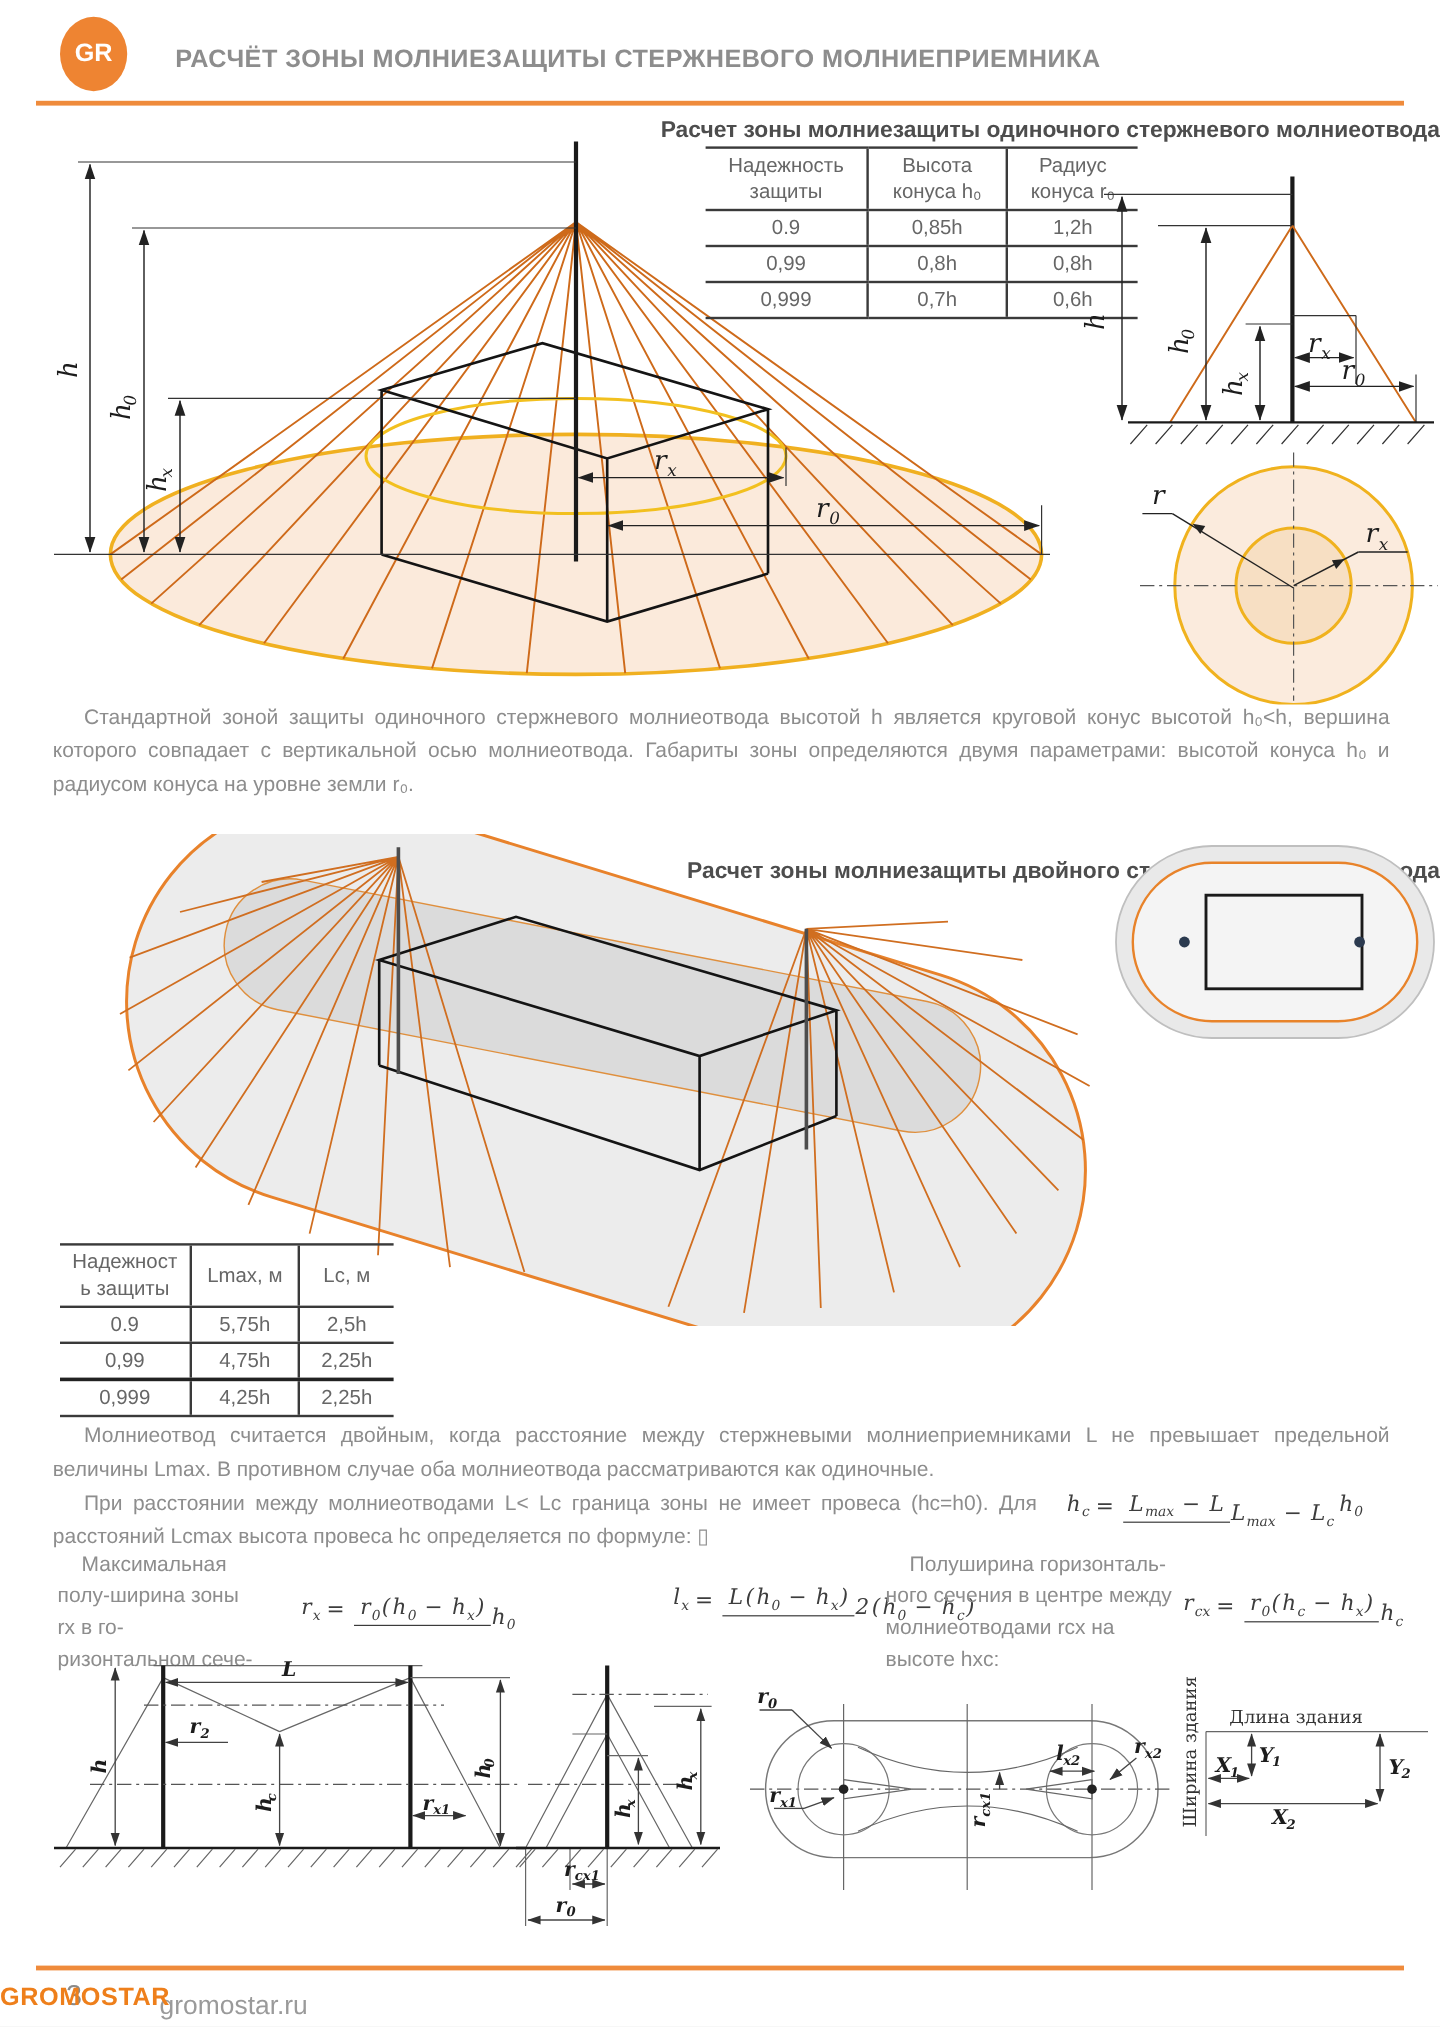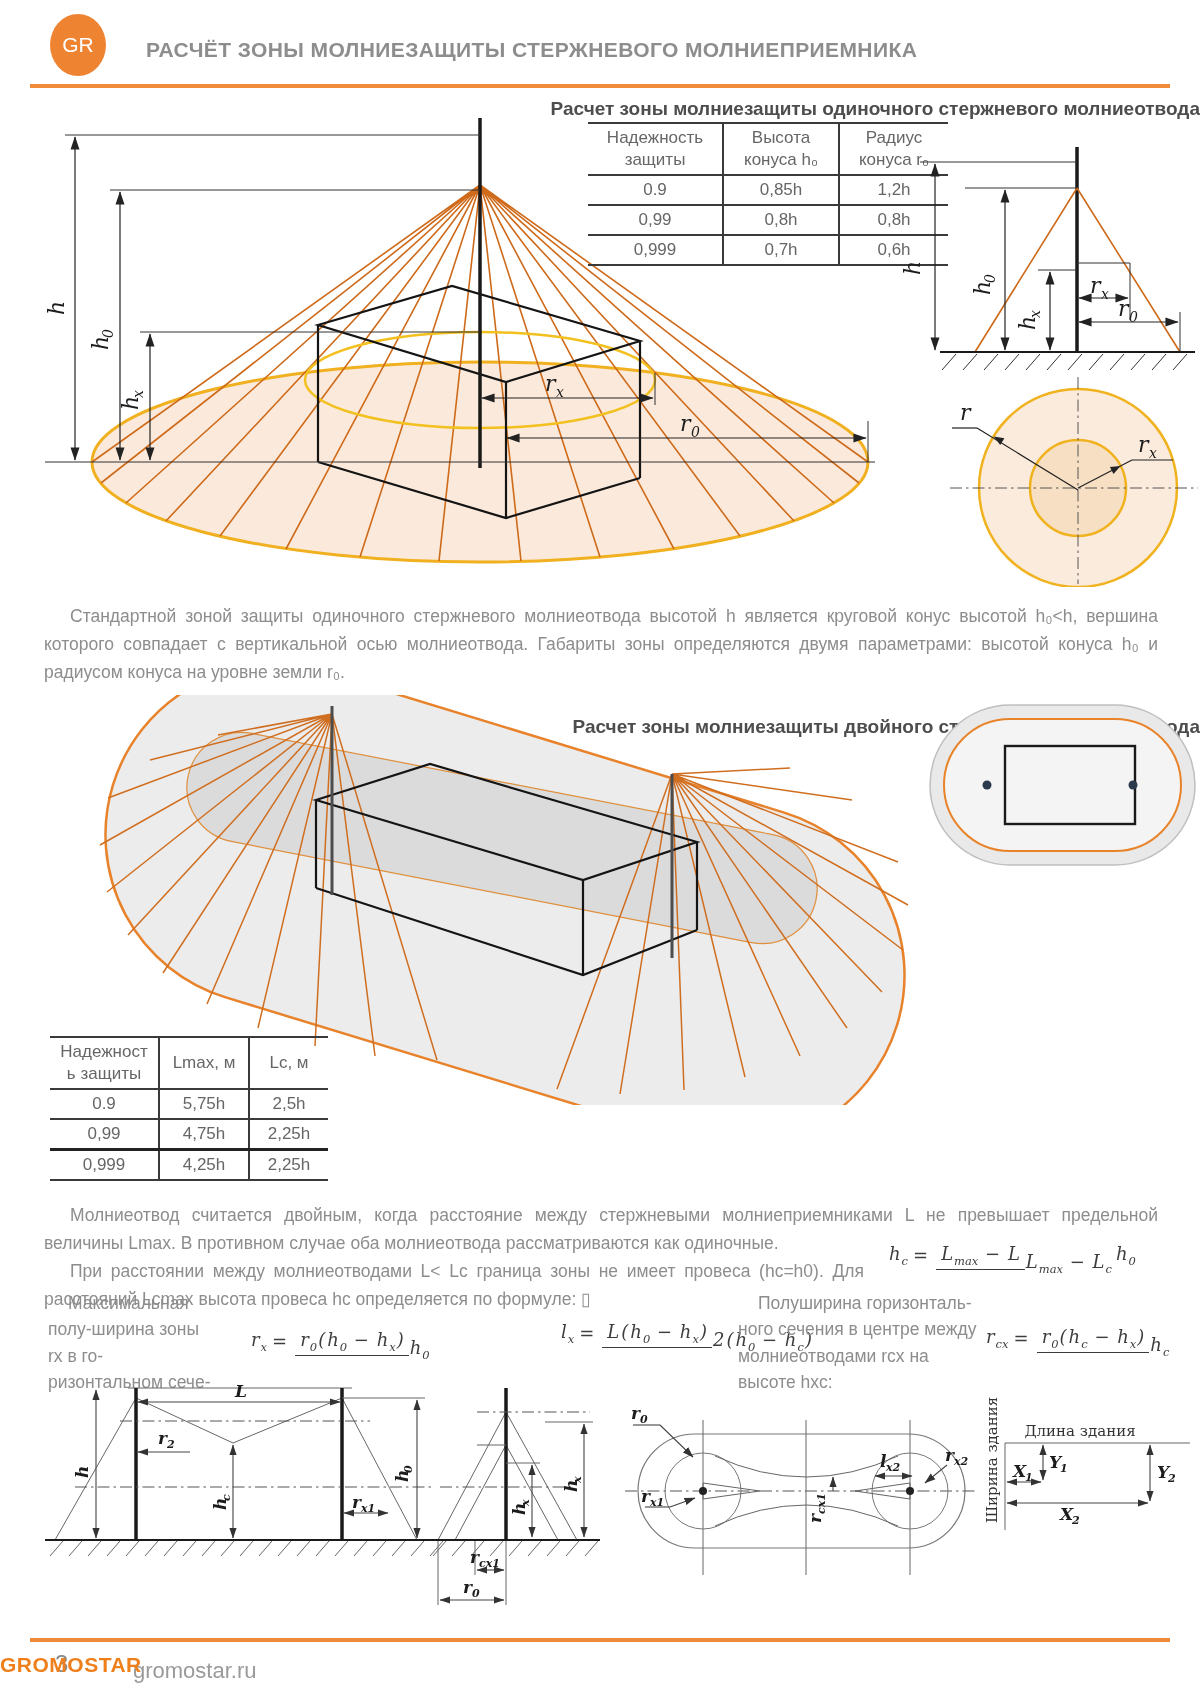--- a/index.html
+++ b/index.html
@@ -3,27 +3,27 @@
 <meta charset="utf-8">
 <style>
   html,body{margin:0;padding:0;background:#e9e9e9;}
   .page{position:relative;width:1200px;height:1689px;margin:0 auto;background:#ffffff;
         font-family:"Liberation Sans",sans-serif;overflow:hidden;}
   .abs{position:absolute;}
 
   
   .logo{left:50px;top:14px;width:56px;height:62px;border-radius:50%;background:#EE8432;
         color:#fff;display:flex;align-items:center;justify-content:center;
-        font-weight:normal;font-size:21px;}
+        font-weight:bold;font-size:21px;}
   .htitle{left:146px;top:38px;font-size:21px;color:#8d8d8d;font-weight:600;letter-spacing:.4px;}
   .rule{left:30px;width:1140px;height:4px;background:#EF8B3B;}
   .sectitle{left:0;width:100%;text-align:right;font-size:19px;color:#4d4d4d;font-weight:700;}
 
   
-  .para{font-size:17.5px;color:#8d8d8d;line-height:1.6;text-align:justify;text-indent:26px;margin-top:19px;}
+  .para{font-size:17.5px;color:#8d8d8d;line-height:1.6;text-align:justify;text-indent:26px;}
   .coltext{font-size:17.5px;color:#8d8d8d;line-height:1.5;white-space:pre-line;text-indent:20px;}
 
   
   table.tbl{border-collapse:collapse;color:#666;text-align:center;background:transparent;}
   .tbl td{border-bottom:2px solid #3a3a3a;font-size:17px;padding:3px 6px;white-space:pre-line;line-height:1.3;}
   .tbl tr:first-child td{border-top:2px solid #3a3a3a;}
   .tbl td + td{border-left:2px solid #3a3a3a;border-radius:23px;}
   .t1{left:588px;top:122px;}
   .t1 td:nth-child(1){width:122px;} .t1 td:nth-child(2){width:102px;} .t1 td:nth-child(3){width:96px;}
   .t2{left:50px;top:1036px;}

